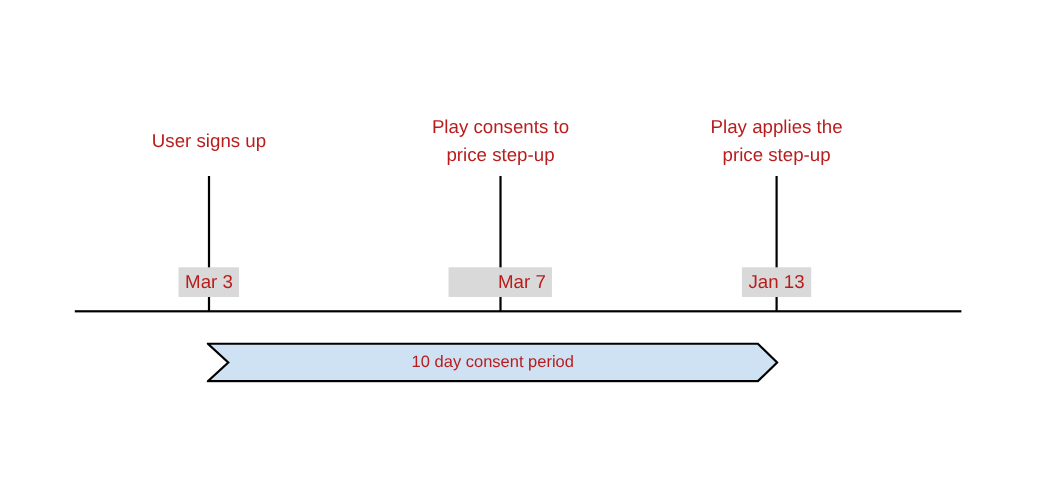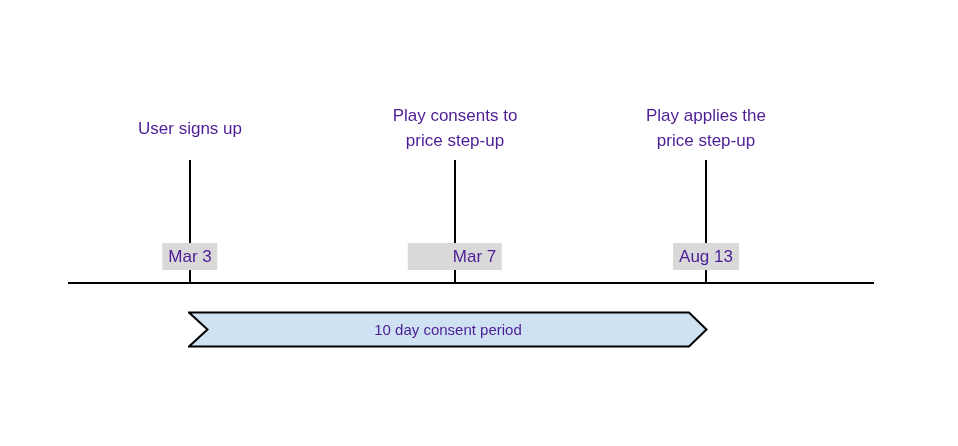--- a/index.html
+++ b/index.html
@@ -6,21 +6,21 @@
     margin: 0;
     padding: 0;
     background: #ffffff;
   }
   .canvas {
     position: relative;
     width: 958px;
     height: 352px;
     background: #ffffff;
     font-family: "Liberation Sans", sans-serif;
-    color: #4c1d95;
+    color: #b91c1c;
     overflow: hidden;
   }
   .axis {
     position: absolute;
     left: 68px;
     top: 282px;
     width: 806px;
     height: 2px;
     background: #000000;
   }
@@ -99,21 +99,21 @@
 price step-up</div>
   <div class="event-label e3">Play applies the
 price step-up</div>
 
   <div class="tick t1"></div>
   <div class="tick t2"></div>
   <div class="tick t3"></div>
 
   <div class="date-badge d1">Mar 3</div>
   <div class="date-badge d2">Mar 7</div>
-  <div class="date-badge d3">Aug 13</div>
+  <div class="date-badge d3">Jan 13</div>
 
   <div class="axis"></div>
 
   <div class="banner">
     <svg width="520" height="37" viewBox="0 0 520 37">
       <polygon points="1,1.5 501,1.5 518.5,18.5 501,35.5 1,35.5 19.5,18.5" stroke="#000000" stroke-width="2" stroke-linejoin="miter" fill="#cfe2f3"></polygon>
     </svg>
     <div class="banner-text">10 day consent period</div>
   </div>
 

